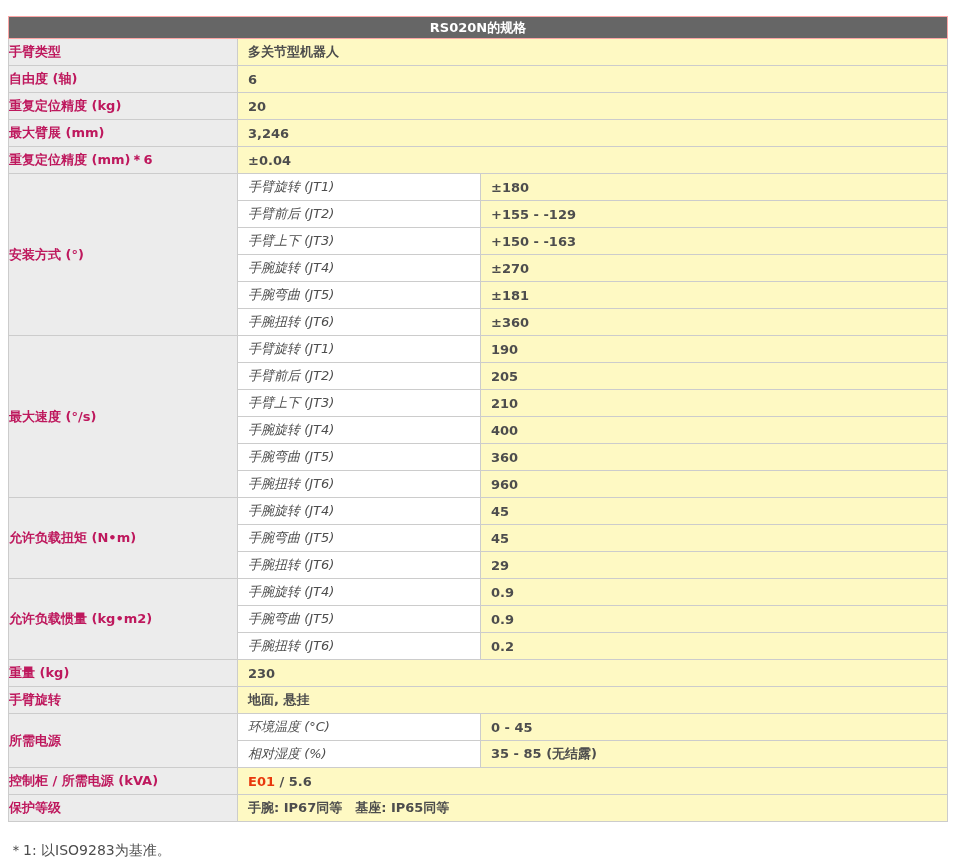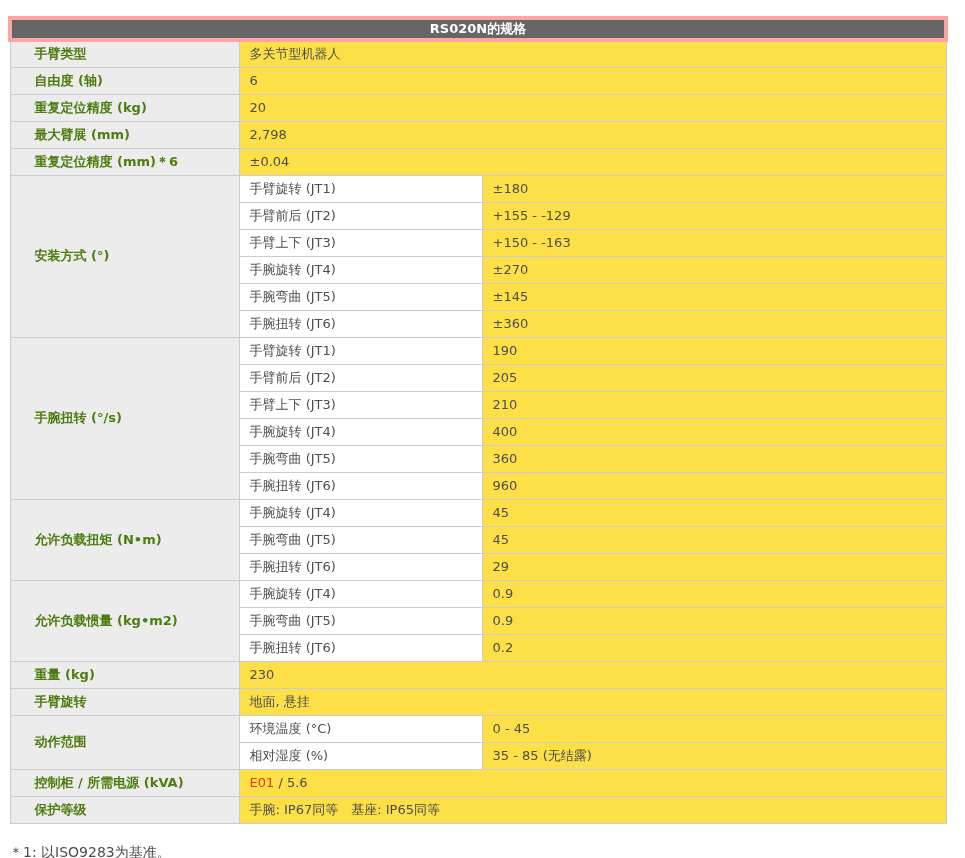--- a/index.html
+++ b/index.html
@@ -21,40 +21,40 @@
     color: #4d4d4d;
   }
   table.spec .caption-cell {
     background: #666666;
     color: #ffffff;
     font-weight: bold;
     text-align: center;
     font-size: 13px;
     height: 22px;
     padding: 0 4px;
-    border: 4px solid #fca5a5;
+    border: 1px solid #fca5a5;
   }
   table.spec td, table.spec th {
     border: 1px solid #cccccc;
     height: 27px;
     padding: 3px 10px;
     vertical-align: middle;
     text-align: left;
     font-weight: normal;
     overflow: hidden;
     white-space: nowrap;
   }
   table.spec th.label-cell {
     background: #ececec;
     font-weight: bold;
-    color: #4d7c0f;
-    padding-left: 24px;
-  }
-  table.spec td.sub-cell { background: #ffffff; }
-  table.spec td.value-cell { background: #fde047; }
+    color: #be185d;
+    padding-left: 0;
+  }
+  table.spec td.sub-cell { background: #ffffff; font-style: italic; }
+  table.spec td.value-cell { background: #fef9c3; font-weight: bold; }
   a.e01-link {
     color: #e8380d;
     text-decoration: none;
     cursor: pointer;
   }
   .footnote {
     margin-top: 20px;
     padding-left: 1px;
     font-size: 14px;
     color: #4d4d4d;
@@ -83,21 +83,21 @@
         <tr>
           <th class="label-cell">自由度 (轴)</th>
           <td class="value-cell" colspan="2">6</td>
         </tr>
         <tr>
           <th class="label-cell">重复定位精度 (kg)</th>
           <td class="value-cell" colspan="2">20</td>
         </tr>
         <tr>
           <th class="label-cell">最大臂展 (mm)</th>
-          <td class="value-cell" colspan="2">2,798</td>
+          <td class="value-cell" colspan="2">3,246</td>
         </tr>
         <tr>
           <th class="label-cell">重复定位精度 (mm)＊6</th>
           <td class="value-cell" colspan="2">±0.04</td>
         </tr>
         <tr>
           <th class="label-cell" rowspan="6">安装方式 (°)</th>
           <td class="sub-cell">手臂旋转 (JT1)</td>
           <td class="value-cell">±180</td>
         </tr>
@@ -108,28 +108,28 @@
         <tr>
           <td class="sub-cell">手臂上下 (JT3)</td>
           <td class="value-cell">+150 - -163</td>
         </tr>
         <tr>
           <td class="sub-cell">手腕旋转 (JT4)</td>
           <td class="value-cell">±270</td>
         </tr>
         <tr>
           <td class="sub-cell">手腕弯曲 (JT5)</td>
-          <td class="value-cell">±145</td>
+          <td class="value-cell">±181</td>
         </tr>
         <tr>
           <td class="sub-cell">手腕扭转 (JT6)</td>
           <td class="value-cell">±360</td>
         </tr>
         <tr>
-          <th class="label-cell" rowspan="6">手腕扭转 (°/s)</th>
+          <th class="label-cell" rowspan="6">最大速度 (°/s)</th>
           <td class="sub-cell">手臂旋转 (JT1)</td>
           <td class="value-cell">190</td>
         </tr>
         <tr>
           <td class="sub-cell">手臂前后 (JT2)</td>
           <td class="value-cell">205</td>
         </tr>
         <tr>
           <td class="sub-cell">手臂上下 (JT3)</td>
           <td class="value-cell">210</td>
@@ -174,21 +174,21 @@
         </tr>
         <tr>
           <th class="label-cell">重量 (kg)</th>
           <td class="value-cell" colspan="2">230</td>
         </tr>
         <tr>
           <th class="label-cell">手臂旋转</th>
           <td class="value-cell" colspan="2">地面, 悬挂</td>
         </tr>
         <tr>
-          <th class="label-cell" rowspan="2">动作范围</th>
+          <th class="label-cell" rowspan="2">所需电源</th>
           <td class="sub-cell">环境温度 (°C)</td>
           <td class="value-cell">0 - 45</td>
         </tr>
         <tr>
           <td class="sub-cell">相对湿度 (%)</td>
           <td class="value-cell">35 - 85 (无结露)</td>
         </tr>
         <tr>
           <th class="label-cell">控制柜 / 所需电源 (kVA)</th>
           <td class="value-cell" colspan="2"><a class="e01-link" href="#">E01</a><span> / 5.6</span></td>

